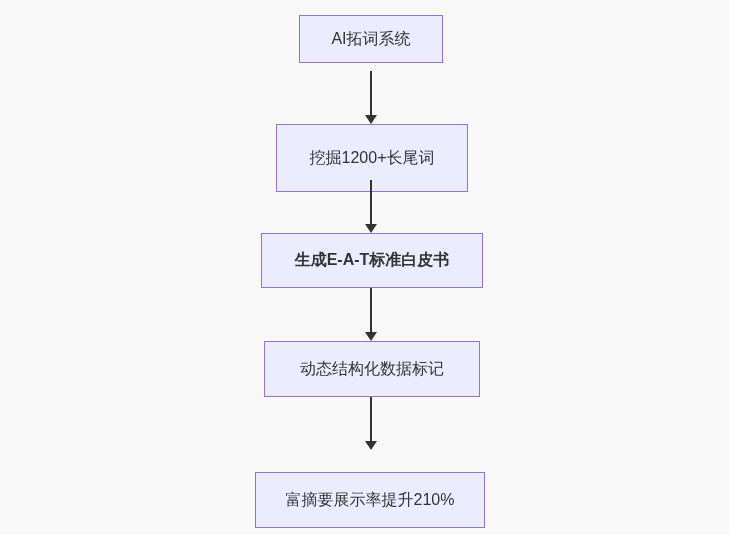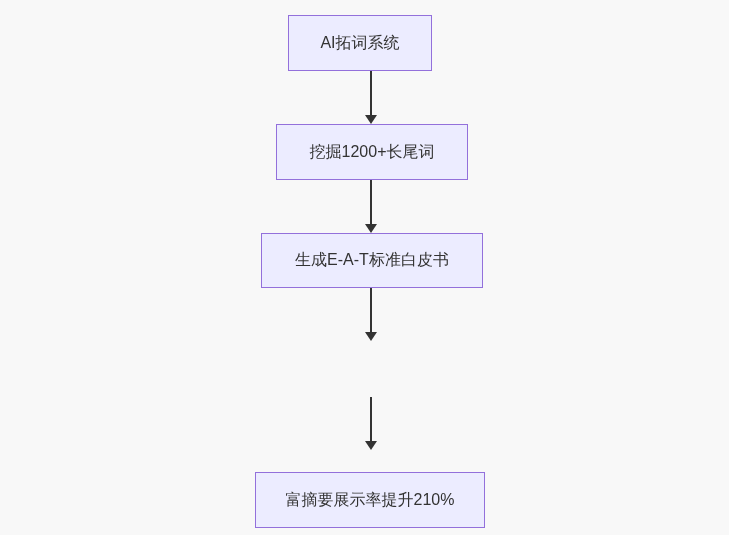--- a/index.html
+++ b/index.html
@@ -21,23 +21,23 @@
     background: #ECECFF;
     border: 1px solid #9370DB;
     color: #333333;
     font-size: 16px;
     display: flex;
     align-items: center;
     justify-content: center;
     text-align: center;
     white-space: nowrap;
   }
-  .n1 { left: 288px; top: 15px;  width: 144px; height: 56px; }
-  .n2 { left: 276px; top: 124px; width: 192px; height: 56px; }
-  .n3 { left: 261px; top: 233px; width: 222px; height: 55px; }
+  .n1 { left: 299px; top: 15px;  width: 144px; height: 48px; }
+  .n2 { left: 276px; top: 124px; width: 192px; height: 68px; }
+  .n3 { left: 261px; top: 233px; width: 222px; height: 55px; font-weight: bold; }
   .n4 { left: 264px; top: 341px; width: 216px; height: 56px; }
   .n5 { left: 255px; top: 450px; width: 230px; height: 56px; margin-top: 22px; }
 
   .edge {
     position: absolute;
     left: 364px;
     width: 14px;
   }
   .e1 { top: 71px;  height: 53px; }
   .e2 { top: 180px; height: 53px; }
@@ -81,20 +81,21 @@
     <div class="head"></div>
   </div>
 
   <div class="node n3">生成E-A-T标准白皮书</div>
 
   <div class="edge e3">
     <div class="line"></div>
     <div class="head"></div>
   </div>
 
+  <div class="node n4">动态结构化数据标记</div>
 
   <div class="edge e4">
     <div class="line"></div>
     <div class="head"></div>
   </div>
 
   <div class="node n5">富摘要展示率提升210%</div>
 
 </div>
 

